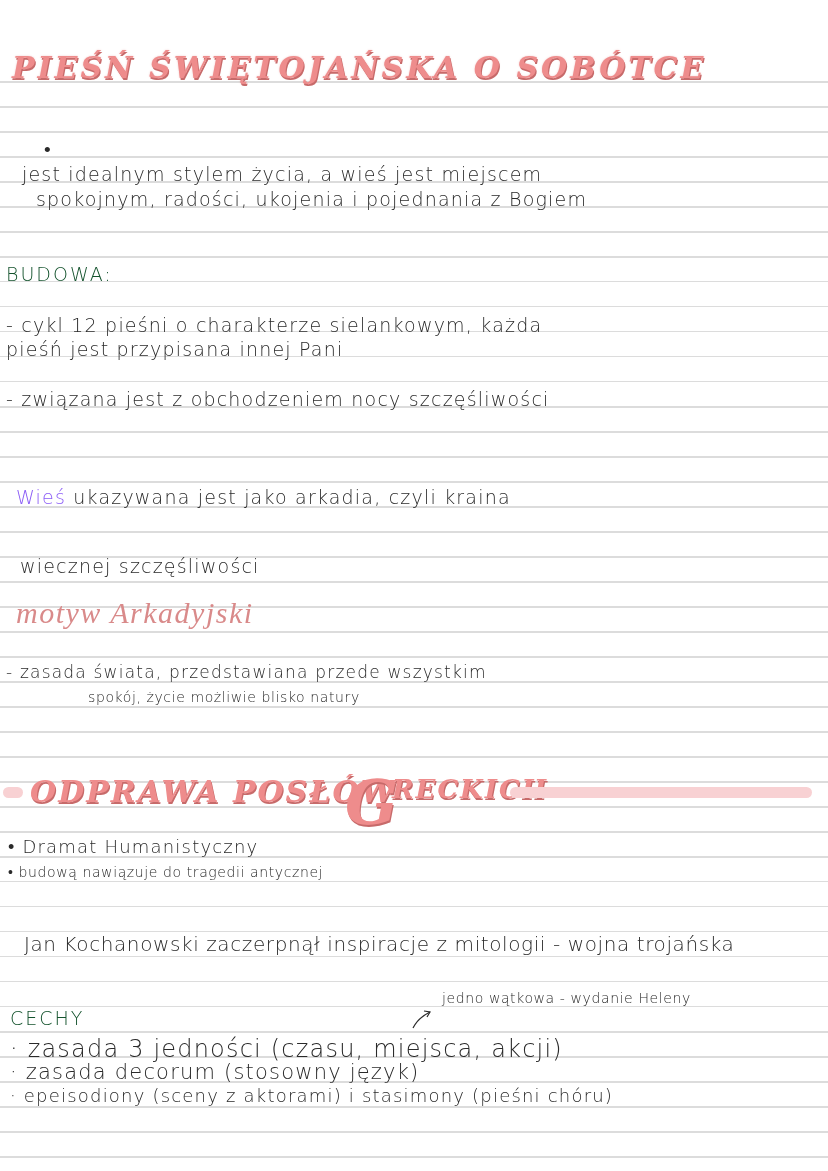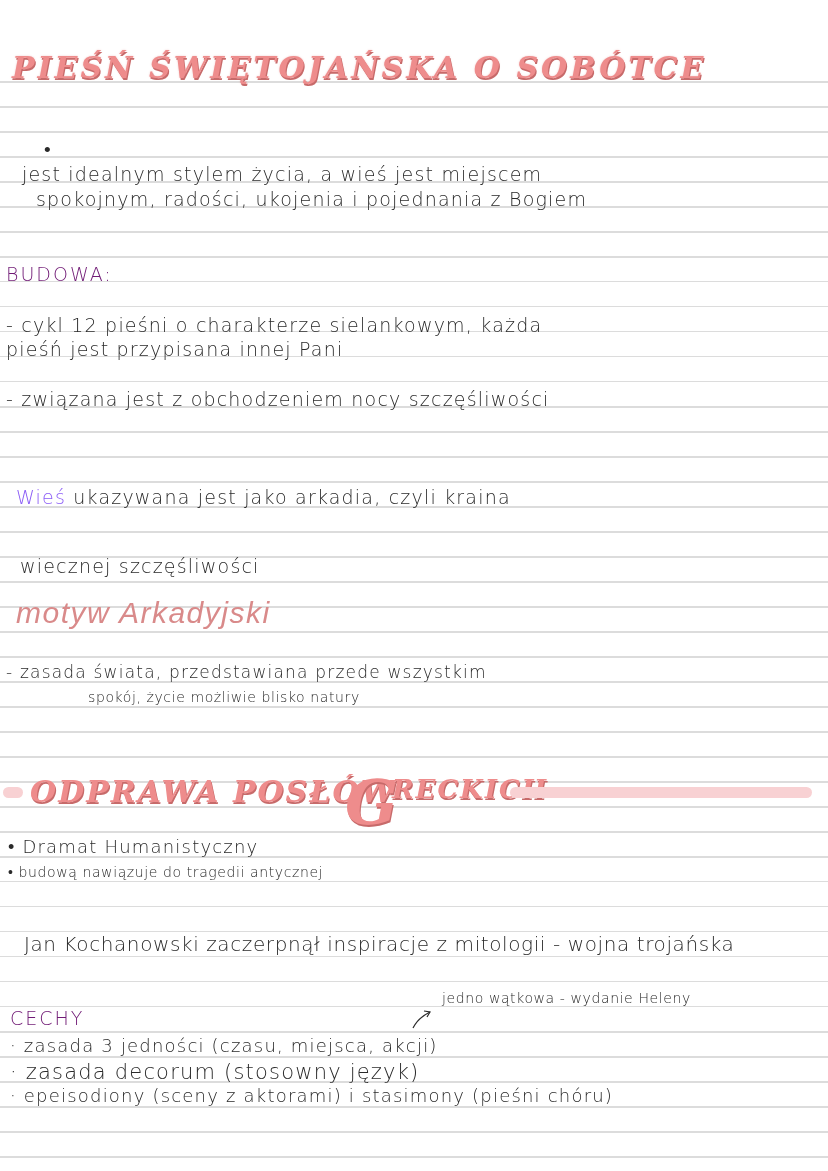--- a/index.html
+++ b/index.html
@@ -30,22 +30,22 @@
     }
     .title2 {
       font-family: "DejaVu Serif", serif; font-weight: bold; font-style: italic;
       color: #ee8c8c; font-size: 30px; letter-spacing: 2px;
       text-shadow: 1px 1.5px 0 #c76a6a;
     }
     .big-g {
       font-family: "DejaVu Serif", serif; font-style: italic; font-weight: bold;
       color: #ee8c8c; font-size: 62px; text-shadow: 1px 1.5px 0 #c76a6a;
     }
-    .label-pink { color: #701a75; font-size: 19px; letter-spacing: 2px; font-weight: 300; }
-    .script-pink { color: #d98a8a; font-family: Liberation Sans, sans-serif; font-style: italic; font-size: 30px; letter-spacing: 1.5px; font-weight: normal; }
+    .label-pink { color: #14532d; font-size: 19px; letter-spacing: 2px; font-weight: 300; }
+    .script-pink { color: #d98a8a; font-family: Liberation Serif, serif; font-style: italic; font-size: 30px; letter-spacing: 1.5px; font-weight: normal; }
     .bar {
       position: absolute; background: #f8d1d3; border-radius: 8px;
     }
     .arrow {
       position: absolute;
     }
   </style>
 </head>
 <body>
 
@@ -83,16 +83,16 @@
   <div class="t hand hand-sm" style="left:8px; top:864px;">• budową nawiązuje do tragedii antycznej</div>
 
   <div class="t hand" style="left:24px; top:932px; font-size:20px; letter-spacing:0.6px;">Jan Kochanowski zaczerpnął inspiracje z mitologii - wojna trojańska</div>
 
   <div class="t label-pink" style="left:10px; top:1007px;">CECHY</div>
   <svg class="arrow" style="left:410px; top:1008px;" width="24" height="22" viewBox="0 0 24 22">
     <path d="M3 20 Q8 10 20 4" stroke="#2a2a2a" stroke-width="1.2" fill="none"></path>
     <path d="M14 3 L20 4 L17 9" stroke="#2a2a2a" stroke-width="1.2" fill="none"></path>
   </svg>
   <div class="t hand hand-sm" style="left:442px; top:990px;">jedno wątkowa - wydanie Heleny</div>
-  <div class="t hand" style="left:10px; top:1035px; font-size:18px;">· zasada 3 jedności (czasu, miejsca, akcji)</div>
+  <div class="t hand" style="left:10px; top:1035px; font-size:24px;">· zasada 3 jedności (czasu, miejsca, akcji)</div>
   <div class="t hand" style="left:10px; top:1060px; font-size:21px;">· zasada decorum (stosowny język)</div>
   <div class="t hand" style="left:10px; top:1085px; font-size:18px;">· epeisodiony (sceny z aktorami) i stasimony (pieśni chóru)</div>
 </div>
 
 </body></html>

